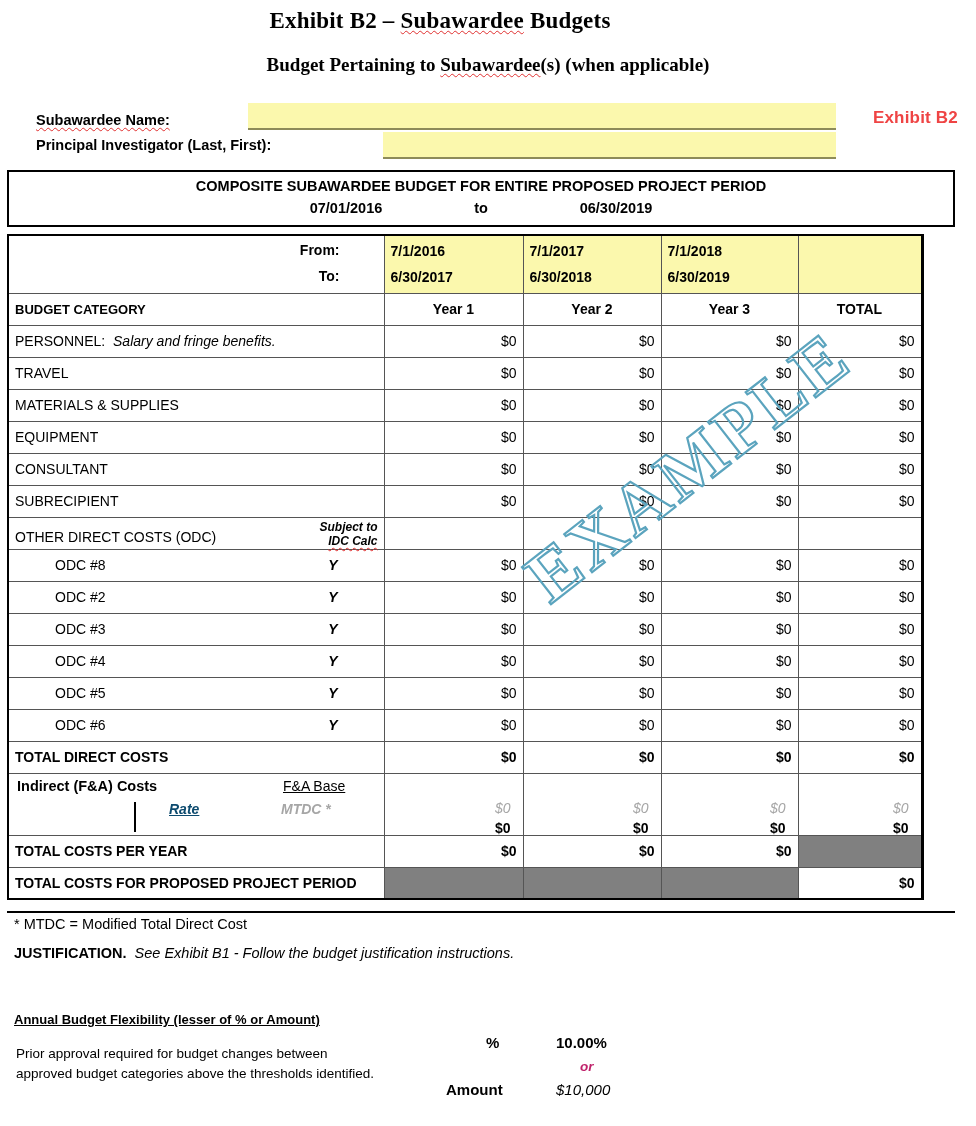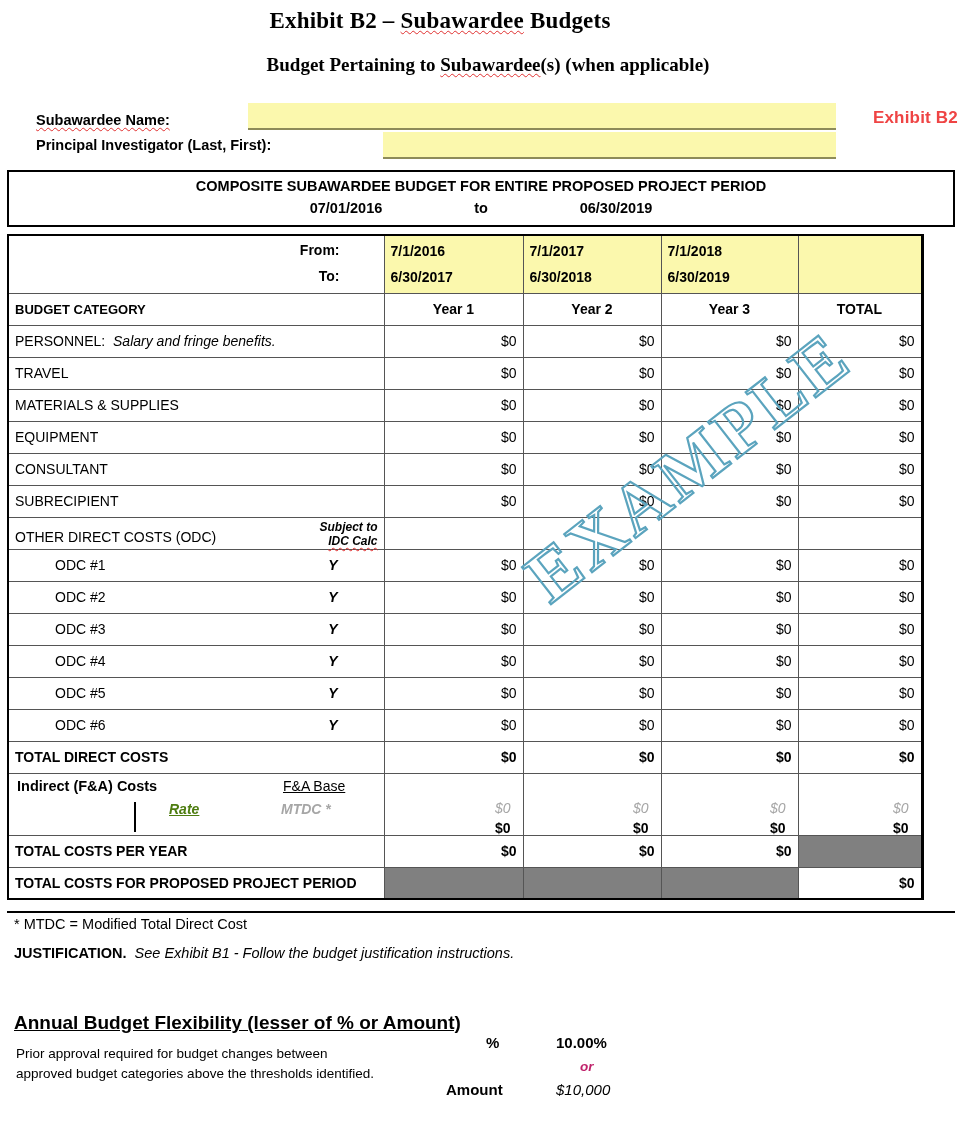--- a/index.html
+++ b/index.html
@@ -163,21 +163,21 @@
   .odc-y {
     float: right;
     font-weight: bold;
     font-style: italic;
     padding-right: 40px;
   }
 
   .fa-cell { height: 62px !important; position: relative; vertical-align: top; padding-top: 4px !important; }
   .fa-title { position: absolute; left: 8px; top: 4px; font-weight: bold; font-size: 14.5px; }
   .fa-base  { position: absolute; left: 250px; top: 4px; font-weight: normal; font-size: 14px; text-decoration: underline; margin-left: 24px; }
-  .fa-rate  { position: absolute; left: 160px; top: 27px; font-style: italic; font-weight: bold; color: #4d7c0f; text-decoration: underline; }
+  .fa-rate  { position: absolute; left: 160px; top: 27px; font-style: italic; font-weight: bold; color: #0c4a6e; text-decoration: underline; }
   .fa-mtdc  { position: absolute; left: 272px; top: 27px; font-style: italic; font-weight: bold; color: #a6a6a6; }
   .fa-tick  { position: absolute; left: 125px; top: 28px; width: 2px; height: 30px; background: #000; }
   .fa-val   { position: relative; height: 62px !important; vertical-align: top; }
   .fa-val .v1 { position: absolute; right: 12px; top: 26px; font-style: italic; color: #a6a6a6; }
   .fa-val .v2 { position: absolute; right: 12px; top: 46px; font-weight: bold; }
 
   
   .watermark {
     position: absolute;
     left: 540px; top: 425px;
@@ -200,21 +200,21 @@
   }
   .note-just {
     position: absolute; left: 14px; top: 945px;
     font-size: 14.5px;
   }
   .note-just b { font-weight: bold; }
   .note-just i { font-style: italic; }
 
   .flex-title {
     position: absolute; left: 14px; top: 1012px;
-    font-size: 19px; font-weight: bold; text-decoration: underline;
+    font-size: 13px; font-weight: bold; text-decoration: underline;
   }
   .flex-body {
     position: absolute; left: 16px; top: 1044px; width: 370px;
     font-size: 13.5px; line-height: 20px;
   }
   .flex-pct-lbl { position: absolute; left: 486px; top: 1034px; font-weight: bold; font-size: 15px; }
   .flex-pct-val { position: absolute; left: 556px; top: 1034px; font-weight: bold; font-size: 15px; }
   .flex-or      { position: absolute; left: 580px; top: 1059px; font-weight: bold; font-style: italic; font-size: 13.5px; color: #c0226b; }
   .flex-amt-lbl { position: absolute; left: 446px; top: 1081px; font-weight: bold; font-size: 15px; }
   .flex-amt-val { position: absolute; left: 556px; top: 1081px; font-style: italic; font-size: 15px; }
@@ -341,21 +341,21 @@
       </span>
       <span style="display:inline-block;padding-top:11px">OTHER DIRECT COSTS (ODC)</span>
     </td>
     <td></td>
     <td></td>
     <td></td>
     <td class="outer-r"></td>
   </tr>
 
   <tr>
-    <td class="outer-l odc-indent"><span class="odc-y">Y</span><span>ODC #1</span></td>
+    <td class="outer-l odc-indent"><span class="odc-y">Y</span><span>ODC #8</span></td>
     <td class="num">$0</td>
     <td class="num">$0</td>
     <td class="num">$0</td>
     <td class="num outer-r">$0</td>
   </tr>
   <tr>
     <td class="outer-l odc-indent"><span class="odc-y">Y</span><span>ODC #2</span></td>
     <td class="num">$0</td>
     <td class="num">$0</td>
     <td class="num">$0</td>

